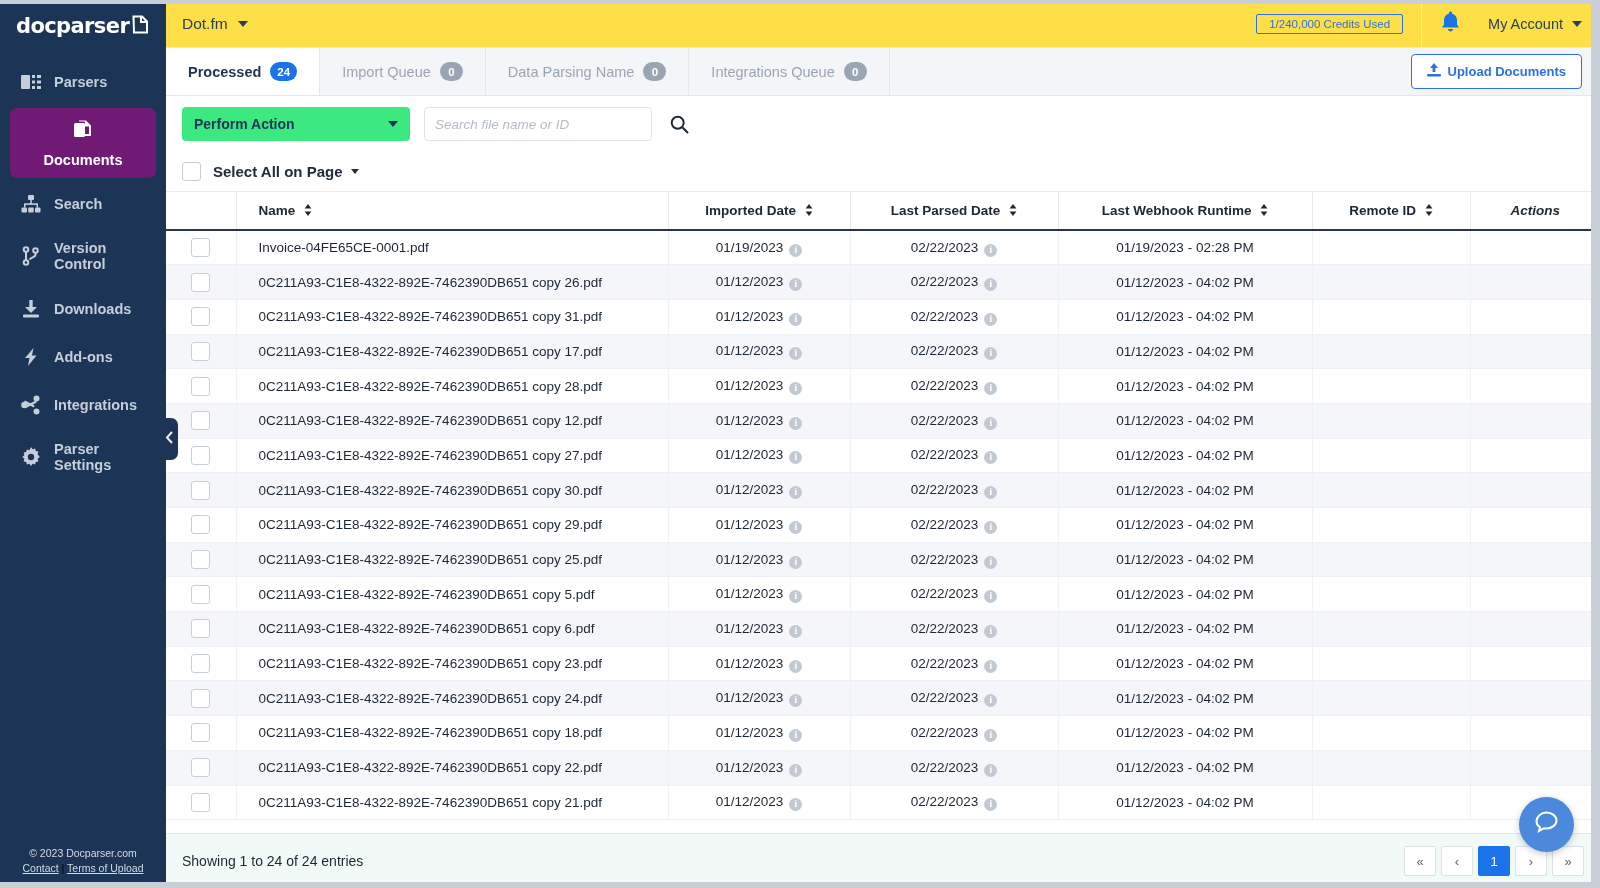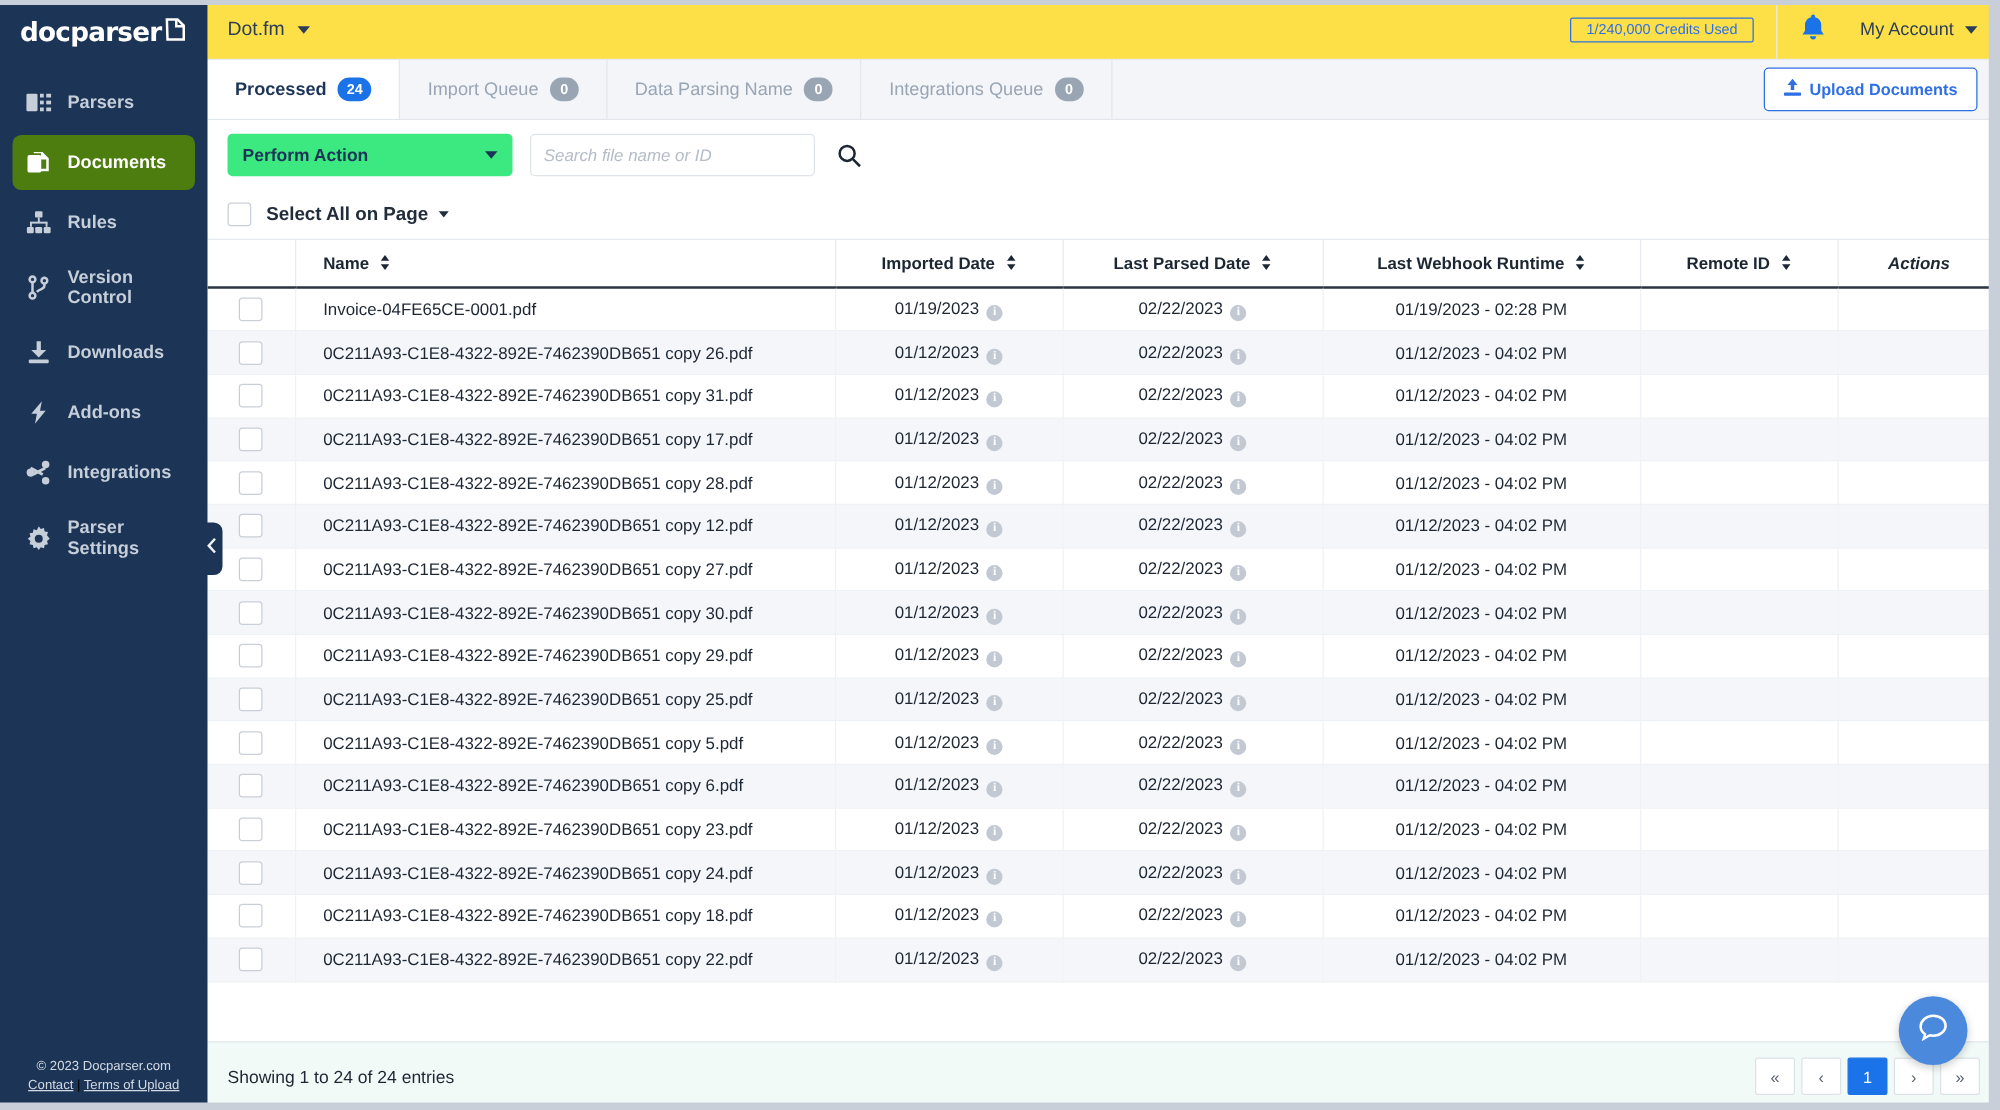--- a/index.html
+++ b/index.html
@@ -21,21 +21,21 @@
     color:#fff; font-size: 21px; font-weight: 700; letter-spacing:-0.6px;
     font-family:"DejaVu Sans", sans-serif;
   }
   .logo-mark { display:inline-block; margin-left:3px; vertical-align: 1px; }
   .nav { margin-top: 8px; flex: 1 1 auto; }
   .nav-item {
     display:flex; align-items:center; gap:12px;
     margin: 0 10px 4px 10px; padding: 10px 10px;
     border-radius: 7px; cursor: pointer; min-height:44px;
   }
-  .nav-item.active { background:#4d7c0f; }
+  .nav-item.active { background:#701a75;flex-direction:column; }
   .nav-item .label {
     color:#c6ced9; font-size: 14.5px; font-weight: 700; line-height: 1.12;
   }
   .nav-item.active .label { color:#ffffff; }
   .nav-ico { width:22px; height:22px; flex:0 0 22px; display:flex; align-items:center; justify-content:center;}
   .nav-ico svg { display:block; }
 
   .side-footer { padding: 0 8px 14px; text-align:center; }
   .side-footer .copy { color:#d3d9e2; font-size:10.5px; margin-bottom:3px;}
   .side-footer .links { font-size:10.5px; }
@@ -221,21 +221,21 @@
             <rect x="7" y="1" width="6" height="5" rx="1"></rect>
               <rect x="0.5" y="13.5" width="5.5" height="5" rx="1"></rect>
             <rect x="7.2" y="13.5" width="5.5" height="5" rx="1"></rect>
               <rect x="14" y="13.5" width="5.5" height="5" rx="1"></rect>
             <rect x="9.3" y="6" width="1.5" height="4"></rect>
               <rect x="3" y="9.3" width="14" height="1.6"></rect>
             <rect x="3" y="10" width="1.5" height="3.5"></rect>
               <rect x="15.5" y="10" width="1.5" height="3.5"></rect>
           </svg>
         </span>
-        <span class="label">Rules</span>
+        <span class="label">Search</span>
       </div>
 
       <div class="nav-item">
         <span class="nav-ico">
           <svg width="20" height="20" viewBox="0 0 20 20" fill="none" stroke="#c6ced9" stroke-width="2">
             <circle cx="5" cy="3.5" r="2.3"></circle>
               <circle cx="5" cy="16.5" r="2.3"></circle>
               <circle cx="14.5" cy="4.5" r="2.3"></circle>
             <path d="M5 6v8"></path>
               <path d="M14.5 7v1.5c0 3-4 2.5-6 5"></path>
@@ -628,20 +628,33 @@
                   <div class="cbox"></div>
                 </div>
               </td>
               <td class="n">0C211A93-C1E8-4322-892E-7462390DB651 copy 22.pdf</td>
               <td><span>01/12/2023</span><span class="info-i">i</span></td>
               <td><span>02/22/2023</span><span class="info-i">i</span></td>
               <td>01/12/2023 - 04:02 PM</td>
               <td></td>
               <td class="last"></td>
             </tr>
+            <tr>
+              <td>
+                <div class="cellcb">
+                  <div class="cbox"></div>
+                </div>
+              </td>
+              <td class="n">0C211A93-C1E8-4322-892E-7462390DB651 copy 21.pdf</td>
+              <td><span>01/12/2023</span><span class="info-i">i</span></td>
+              <td><span>02/22/2023</span><span class="info-i">i</span></td>
+              <td>01/12/2023 - 04:02 PM</td>
+              <td></td>
+              <td class="last"></td>
+            </tr>
           </tbody>
       </table>
     </div>
 
     <div class="footer">
       <span class="showing">Showing 1 to 24 of 24 entries</span>
       <div class="pager">
         <div class="pg">«</div>
         <div class="pg">‹</div>
         <div class="pg cur">1</div>

